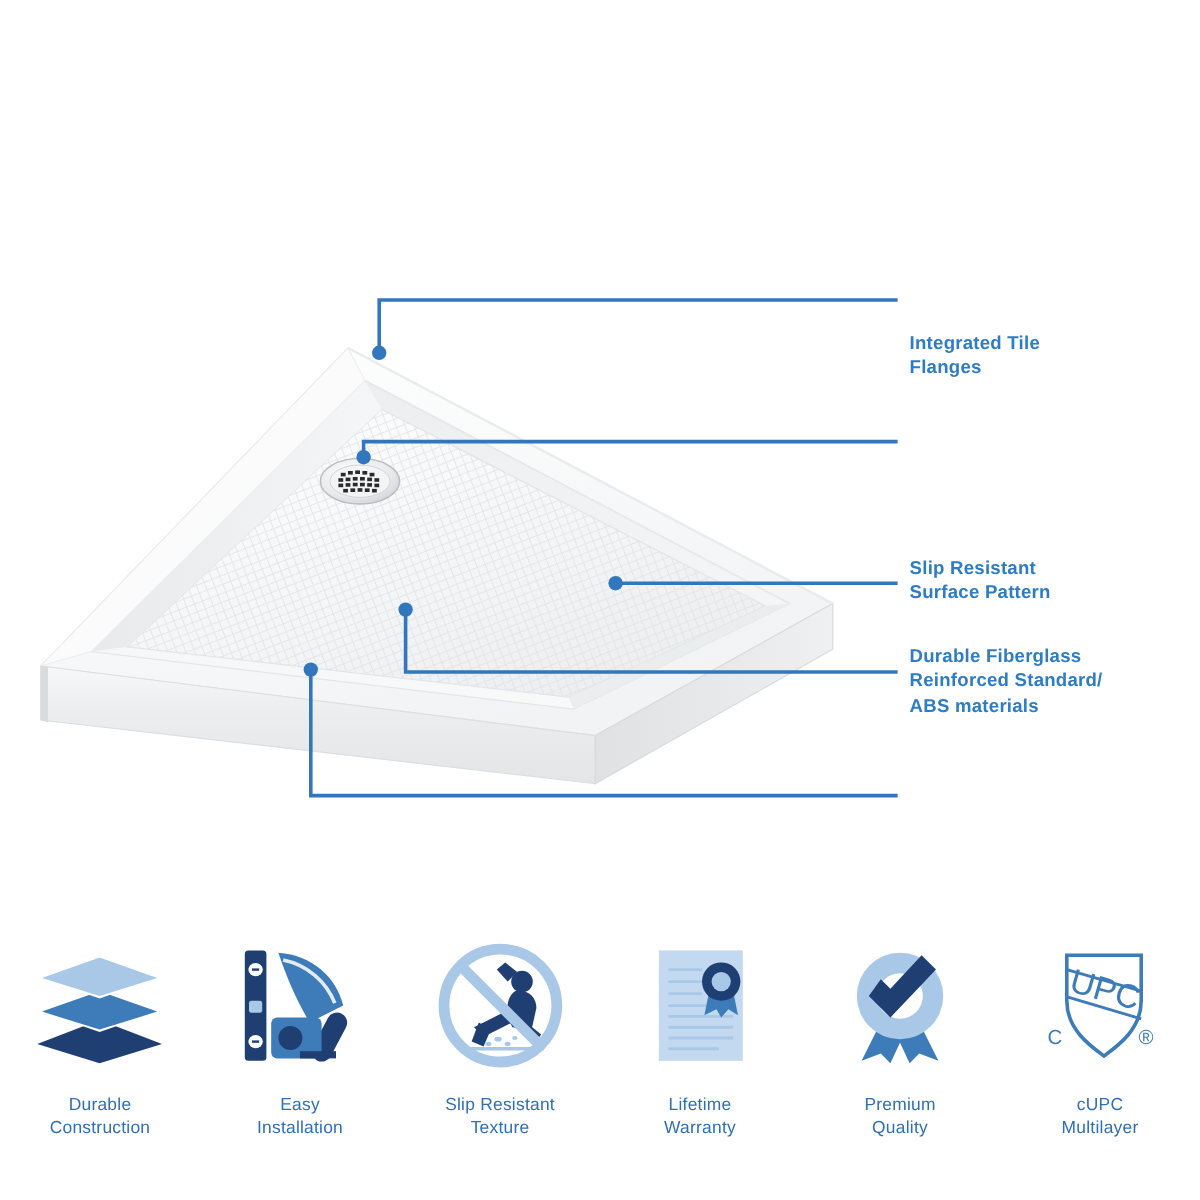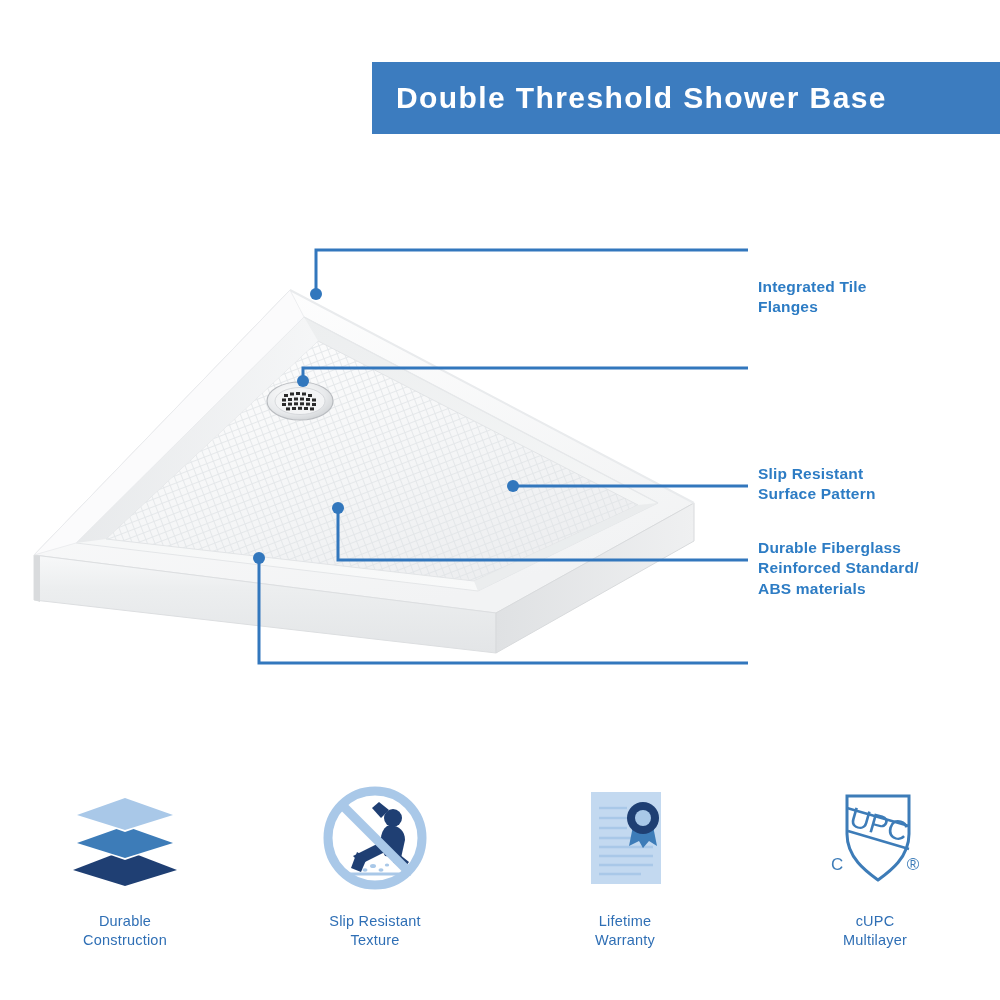--- a/index.html
+++ b/index.html
@@ -67,23 +67,20 @@
     text-align:center;
     white-space:pre-line;
     letter-spacing:.2px;
   }
 </style>
 </head>
 <body style="background: rgb(255, 255, 255);">
 
 <div id="root">
 
-  <div class="banner">
-    <div class="banner-title">Double Threshold Shower Base</div>
-  </div>
 
   <svg id="product" viewBox="0 0 700 400">
     <defs>
       <linearGradient id="topFace" x1="0" y1="0" x2="0.55" y2="1">
         <stop offset="0" stop-color="#ffffff"></stop>
         <stop offset="1" stop-color="#f2f3f4"></stop>
       </linearGradient>
       <linearGradient id="floorGrad" x1="0.15" y1="0" x2="0.9" y2="1">
         <stop offset="0" stop-color="#fdfdfd"></stop>
         <stop offset="0.55" stop-color="#f4f5f6"></stop>
@@ -213,20 +210,44 @@
           <polygon points="56,36 108,56 56,74 4,56" fill="#ffffff"></polygon>
           <polygon points="56,40 104,57 56,72 8,57" fill="#3d7cb8"></polygon>
           <polygon points="56,8 108,28 56,46 4,28" fill="#ffffff"></polygon>
           <polygon points="56,12 104,29 56,44 8,29" fill="#a9c8e8"></polygon>
         </svg>
       </div>
       <div class="feature-label">Durable
 Construction</div>
     </div>
 
+    <div class="feature">
+      <div class="feature-icon">
+        <svg width="112" height="104" viewBox="0 0 112 104">
+
+          <rect x="10" y="6" width="18" height="92" rx="3" fill="#1f3f73"></rect>
+          <ellipse cx="19" cy="22" rx="6" ry="5.5" fill="#ffffff"></ellipse>
+          <rect x="16" y="21" width="6" height="2" fill="#1f3f73"></rect>
+          <ellipse cx="19" cy="82" rx="6" ry="5.5" fill="#ffffff"></ellipse>
+          <rect x="16" y="81" width="6" height="2" fill="#1f3f73"></rect>
+          <rect x="13.5" y="48" width="11" height="10" rx="2" fill="#a9c8e8"></rect>
+
+          <path d="M38,8 C66,10 86,28 92,52 L64,66 C52,46 44,26 38,8 Z" fill="#3d7cb8"></path>
+          <path d="M42,14 C62,18 78,32 85,50" stroke="#ffffff" stroke-width="3" fill="none" opacity="0.85"></path>
+
+          <rect x="72" y="56" width="17" height="44" rx="8.5" fill="#1f3f73" transform="rotate(28 80 78)"></rect>
+
+          <rect x="32" y="62" width="42" height="34" rx="5" fill="#3d7cb8"></rect>
+          <circle cx="48" cy="79" r="10" fill="#1f3f73"></circle>
+          <rect x="56" y="90" width="30" height="6" fill="#1f3f73"></rect>
+        </svg>
+      </div>
+      <div class="feature-label">Easy
+Installation</div>
+    </div>
 
     <div class="feature">
       <div class="feature-icon">
         <svg width="112" height="104" viewBox="0 0 112 104">
           <g transform="translate(4,0)">
 
             <circle cx="70" cy="32" r="9" fill="#1f3f73"></circle>
             <path d="M64,40 C74,38 82,44 82,54 L78,72 L62,70 C56,60 56,46 64,40 Z" fill="#1f3f73"></path>
             <path d="M66,24 L56,16 L49,22 L58,32 Z" fill="#1f3f73"></path>
             <path d="M62,66 L38,78 L30,70 L54,58 Z" fill="#1f3f73"></path>
@@ -269,20 +290,36 @@
           <path d="M84,40 L88,60 L80,55 L74,62 L70,42 Z" fill="#3d7cb8"></path>
 
           <circle cx="74" cy="32" r="16" fill="#1f3f73"></circle>
           <circle cx="74" cy="32" r="8" fill="#a9c8e8"></circle>
         </svg>
       </div>
       <div class="feature-label">Lifetime
 Warranty</div>
     </div>
 
+    <div class="feature">
+      <div class="feature-icon">
+        <svg width="112" height="104" viewBox="0 0 112 104">
+
+          <path d="M42,62 L24,98 L40,92 L48,100 L62,70 Z" fill="#3d7cb8"></path>
+          <path d="M70,62 L88,98 L72,92 L64,100 L50,70 Z" fill="#3d7cb8"></path>
+
+          <circle cx="56" cy="44" r="36" fill="#a9c8e8"></circle>
+          <circle cx="56" cy="44" r="19" fill="#ffffff"></circle>
+
+          <path d="M30,44 L48,62 L86,22 L74,10 L48,38 L40,30 Z" fill="#1f3f73"></path>
+        </svg>
+      </div>
+      <div class="feature-label">Premium
+Quality</div>
+    </div>
 
     <div class="feature">
       <div class="feature-icon">
         <svg width="112" height="104" viewBox="0 0 112 104">
           <path d="M28,10 L90,10 L90,48 C90,72 70,86 59,94 C48,86 28,72 28,48 Z" fill="none" stroke="#3d7cb8" stroke-width="3"></path>
           <path d="M28,22 L90,40" stroke="#3d7cb8" stroke-width="2.4" fill="none"></path>
           <path d="M28,46 L90,16" stroke="#3d7cb8" stroke-width="2.4" fill="none" opacity="0"></path>
           <path d="M28,44 L90,66" stroke="#3d7cb8" stroke-width="2.4" fill="none" opacity="0"></path>
           <path d="M29,45 L90,63" stroke="#3d7cb8" stroke-width="2.4" fill="none"></path>
           <text x="59" y="48" fill="#3d7cb8" font-size="28" font-family="'Liberation Sans',sans-serif" text-anchor="middle" transform="rotate(16 59 42)">UPC</text>

